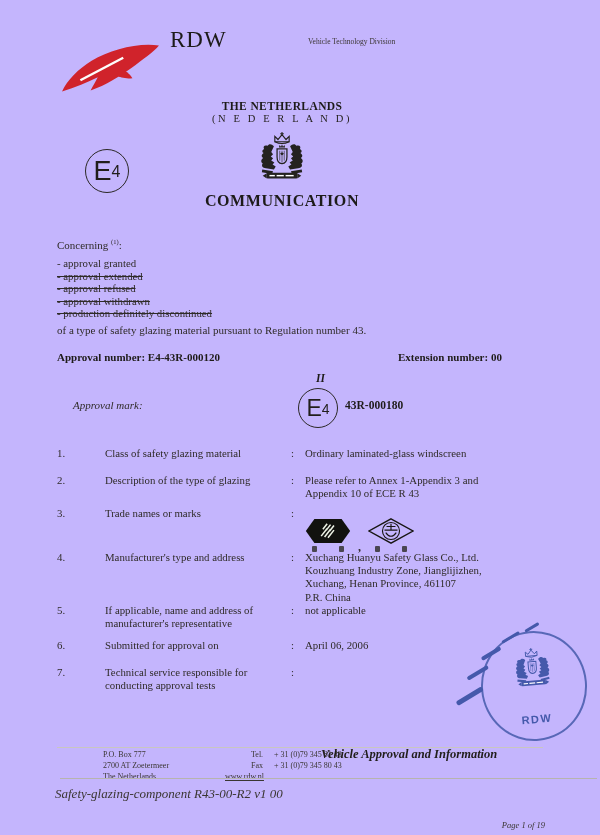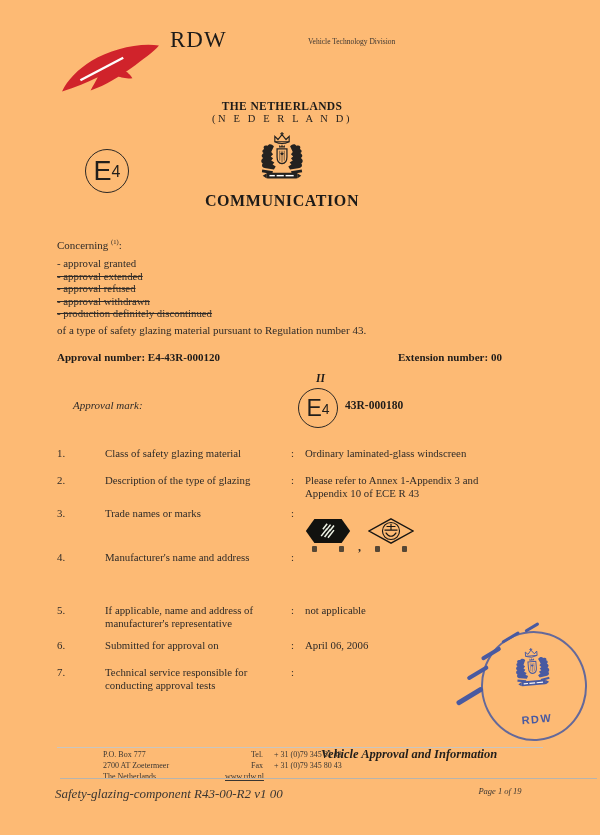--- a/index.html
+++ b/index.html
@@ -1,17 +1,17 @@
 <!DOCTYPE html>
 <html><head>
 <meta charset="utf-8">
 <style>
   html,body{margin:0;padding:0;background:#e9e7e3;}
   .page{
-    position:relative;width:600px;height:835px;margin:0 auto;background:#fdba74;
+    position:relative;width:600px;height:835px;margin:0 auto;background:#c4b5fd;
     font-family:"Liberation Serif","DejaVu Serif",serif;color:#2f2b28;overflow:hidden;text-decoration:underline;
   }
   .abs{position:absolute;}
   
   .wing-logo{left:60px;top:40px;width:102px;height:58px;}
   .brand{left:170px;top:27px;font-size:23px;letter-spacing:1px;color:#1d1b19;}
   .division{left:308px;top:37px;font-size:7.5px;color:#3a3531;}
   
   .title-block{left:132px;top:100px;width:300px;display:flex;flex-direction:column;align-items:center;}
   .country{font-size:11.5px;font-weight:bold;letter-spacing:.4px;color:#1d1b19;}
@@ -68,21 +68,21 @@
   .dash5{left:49px;top:-4px;width:16px;height:3px;}
   
   .rule1{left:57px;top:747px;width:486px;height:1px;background:#c9c6c0;}
   .rule2{left:60px;top:778px;width:537px;height:1px;background:#b7b4ae;}
   .footer-address{left:103px;top:749px;font-size:8px;line-height:11px;color:#3a3632;}
   .footer-contact{left:225px;top:749px;font-size:8px;line-height:11px;color:#3a3632;}
   .contact-row .clabel{display:inline-block;width:23px;margin-left:26px;}
   .website{text-decoration:underline;}
   .department{left:310px;top:747px;font-size:12.5px;font-weight:bold;font-style:italic;color:#211e1b;margin-left:11px;}
   .doc-ref{left:55px;top:786px;font-size:13px;font-style:italic;color:#3a3632;}
-  .page-number{left:455px;top:786px;width:90px;text-align:center;font-size:8.5px;font-style:italic;color:#3a3632;}
+  .page-number{left:455px;top:820px;width:90px;text-align:right;font-size:8.5px;font-style:italic;color:#3a3632;}
 </style>
 </head>
 <body>
 
 <svg width="0" height="0" style="position:absolute">
   <symbol id="coa" viewBox="0 0 64 58">
 
     <path d="M32 1 v4 M30 3 h4" stroke="currentColor" stroke-width="1.2" fill="none"></path>
     <path d="M24 12 L24 6 L27.5 9.5 L32 4 L36.5 9.5 L40 6 L40 12 Z" fill="none" stroke="currentColor" stroke-width="1.3"></path>
     <path d="M24 12 Q32 16 40 12" fill="none" stroke="currentColor" stroke-width="1.2"></path>
@@ -193,22 +193,26 @@
             <path d="M28 7 v8 M22.5 10.5 h11 M20 15 h16" stroke="#181613" stroke-width="1.4" fill="none"></path>
             <path d="M21.5 18 q6.5 9 13 0" fill="none" stroke="#181613" stroke-width="1.4"></path>
           </svg>
           <div class="tm-caption"><span class="glyph"></span><span class="glyph"></span></div>
         </div>
       </div>
     </div>
   </div>
   <div class="abs item-row row-4">
     <div class="col-no">4.</div>
-    <div class="col-label">Manufacturer's name and address</div>
-    <div class="col-sep">:</div>
+    <div class="col-label">Manufacturer's type and address</div>
+    <div class="col-sep">:</div>
+    <div class="col-value">Xuchang Huanyu Safety Glass Co., Ltd.
+Kouzhuang Industry Zone, Jianglijizhen,
+Xuchang, Henan Province, 461107
+P.R. China</div>
   </div>
   <div class="abs item-row row-5">
     <div class="col-no">5.</div>
     <div class="col-label">If applicable, name and address of
 manufacturer's representative</div>
     <div class="col-sep">:</div>
     <div class="col-value">not applicable</div>
   </div>
   <div class="abs item-row row-6">
     <div class="col-no">6.</div>

